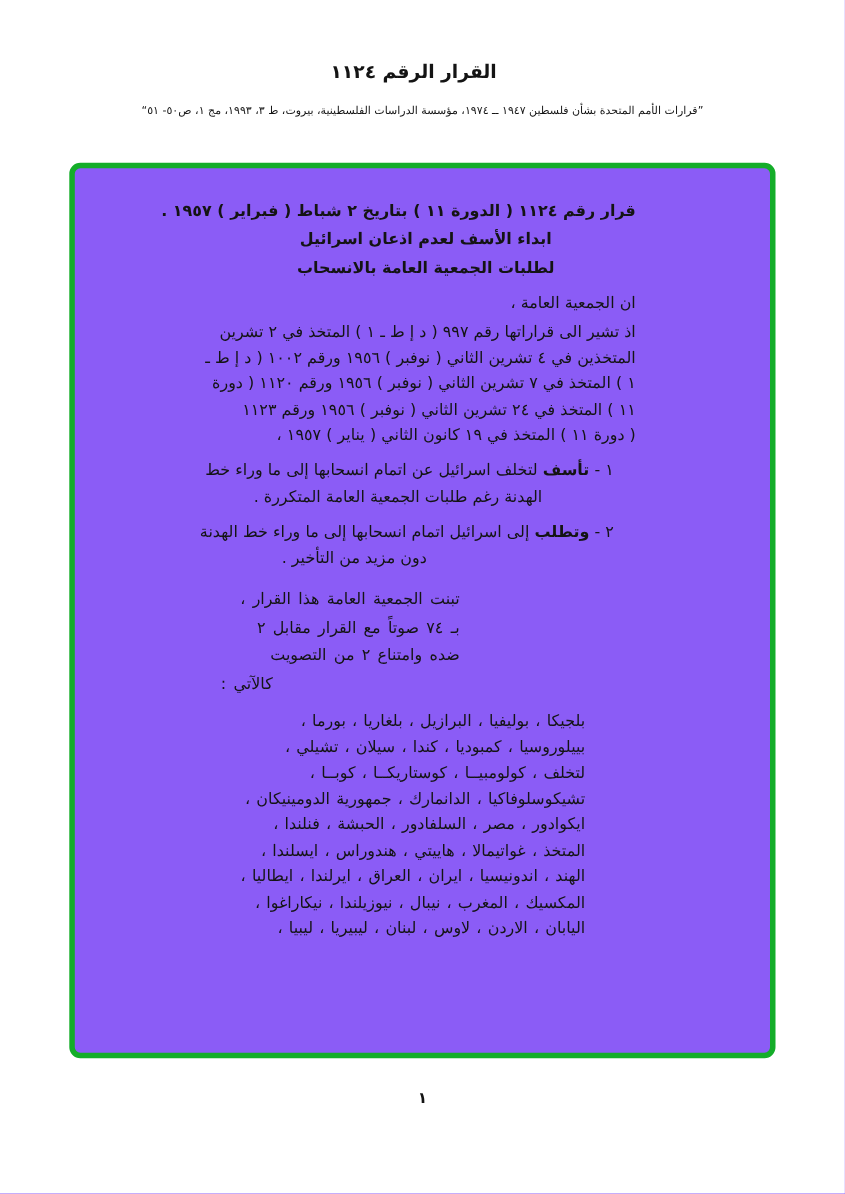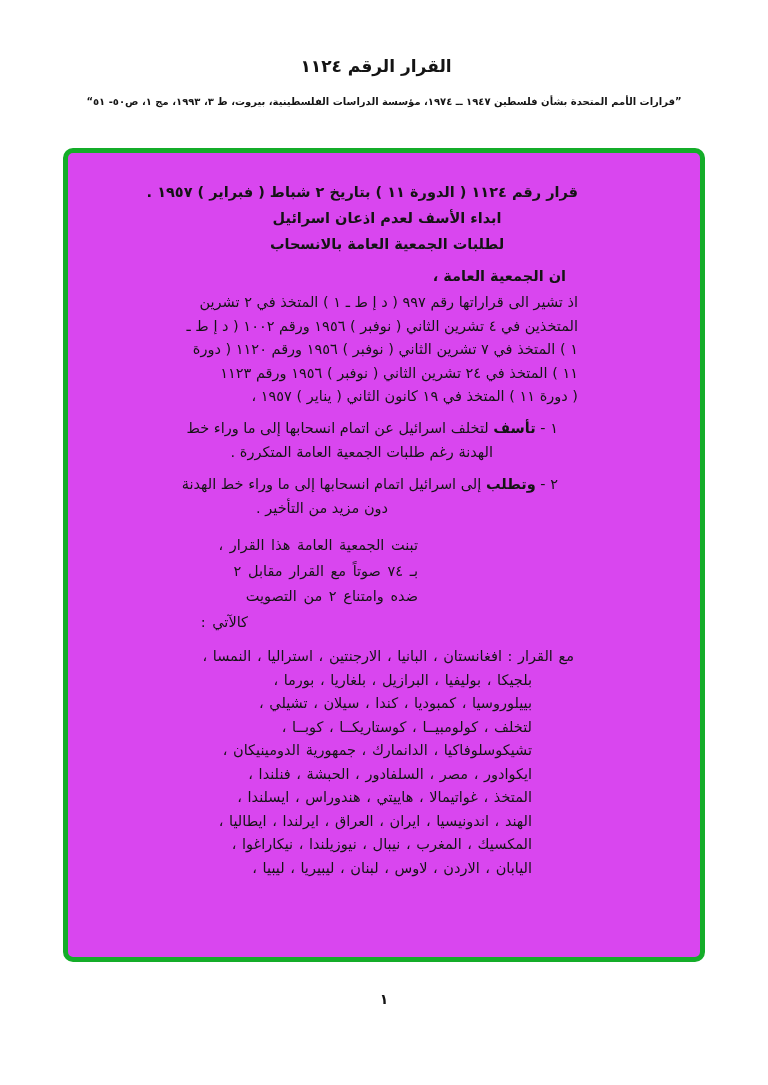--- a/index.html
+++ b/index.html
@@ -12,38 +12,38 @@
     overflow:hidden;
   }
   .doc-title {
     position:absolute; top:56px; left:0; right:16px;
     text-align:center; direction:rtl;
     font-size:17px; font-weight:bold;
   }
   .citation {
     position:absolute; top:96px; left:0; right:0;
     text-align:center; direction:rtl;
-    font-size:10px; font-weight:bold;
+    font-size:10px; font-weight:normal;
     letter-spacing:0.2px;
   }
   .green-box {
     position:absolute; left:63px; top:148px;
     width:632px; height:804px;
     border:5px solid #14ad29;
     border-radius:10px;
-    background:#d946ef;
+    background:#8b5cf6;
   }
   .content {
     position:absolute; top:26px; right:122px; width:382px;
     direction:rtl; text-align:right;
     font-size:14.5px; line-height:23.4px;
   }
   .ln { white-space:nowrap; }
   .head-line { text-align:center; font-weight:bold; line-height:26px; white-space:nowrap; }
-  .opening { font-weight:bold; margin-top:8px; margin-right:12px; }
+  .opening { font-weight:normal; margin-top:8px; }
   .preamble { margin-top:3px; }
   .op-para { margin-top:9px; }
   .op-line1 { margin-right:20px; }
   .verb { font-weight:bold; }
   .op1-cont { margin-right:85px; }
   .op2-cont { margin-right:190px; }
   .adoption { margin-top:13px; line-height:25.6px; word-spacing:2px; }
   .adoption-line { margin-right:160px; white-space:nowrap; }
   .adoption-last { margin-right:330px; white-space:nowrap; }
   .vote-block { margin-top:10px; line-height:23.5px; word-spacing:1px; }
@@ -97,24 +97,20 @@
     </div>
 
     <div class="adoption">
       <div class="adoption-line">تبنت الجمعية العامة هذا القرار ،</div>
       <div class="adoption-line">بـ ٧٤ صوتاً مع القرار مقابل ٢</div>
       <div class="adoption-line">ضده وامتناع ٢ من التصويت</div>
       <div class="adoption-last">كالآتي :</div>
     </div>
 
     <div class="vote-block">
-      <div class="vote-first">
-        <span>مع القرار :</span>
-        <span>افغانستان ، البانيا ، الارجنتين ، استراليا ، النمسا ،</span>
-      </div>
       <div class="vote-cont">بلجيكا ، بوليفيا ، البرازيل ، بلغاريا ، بورما ،</div>
       <div class="vote-cont">بييلوروسيا ، كمبوديا ، كندا ، سيلان ، تشيلي ،</div>
       <div class="vote-cont">لتخلف ، كولومبيــا ، كوستاريكــا ، كوبــا ،</div>
       <div class="vote-cont">تشيكوسلوفاكيا ، الدانمارك ، جمهورية الدومينيكان ،</div>
       <div class="vote-cont">ايكوادور ، مصر ، السلفادور ، الحبشة ، فنلندا ،</div>
       <div class="vote-cont">المتخذ ، غواتيمالا ، هاييتي ، هندوراس ، ايسلندا ،</div>
       <div class="vote-cont">الهند ، اندونيسيا ، ايران ، العراق ، ايرلندا ، ايطاليا ،</div>
       <div class="vote-cont">المكسيك ، المغرب ، نيبال ، نيوزيلندا ، نيكاراغوا ،</div>
       <div class="vote-cont">اليابان ، الاردن ، لاوس ، لبنان ، ليبيريا ، ليبيا ،</div>
     </div>

